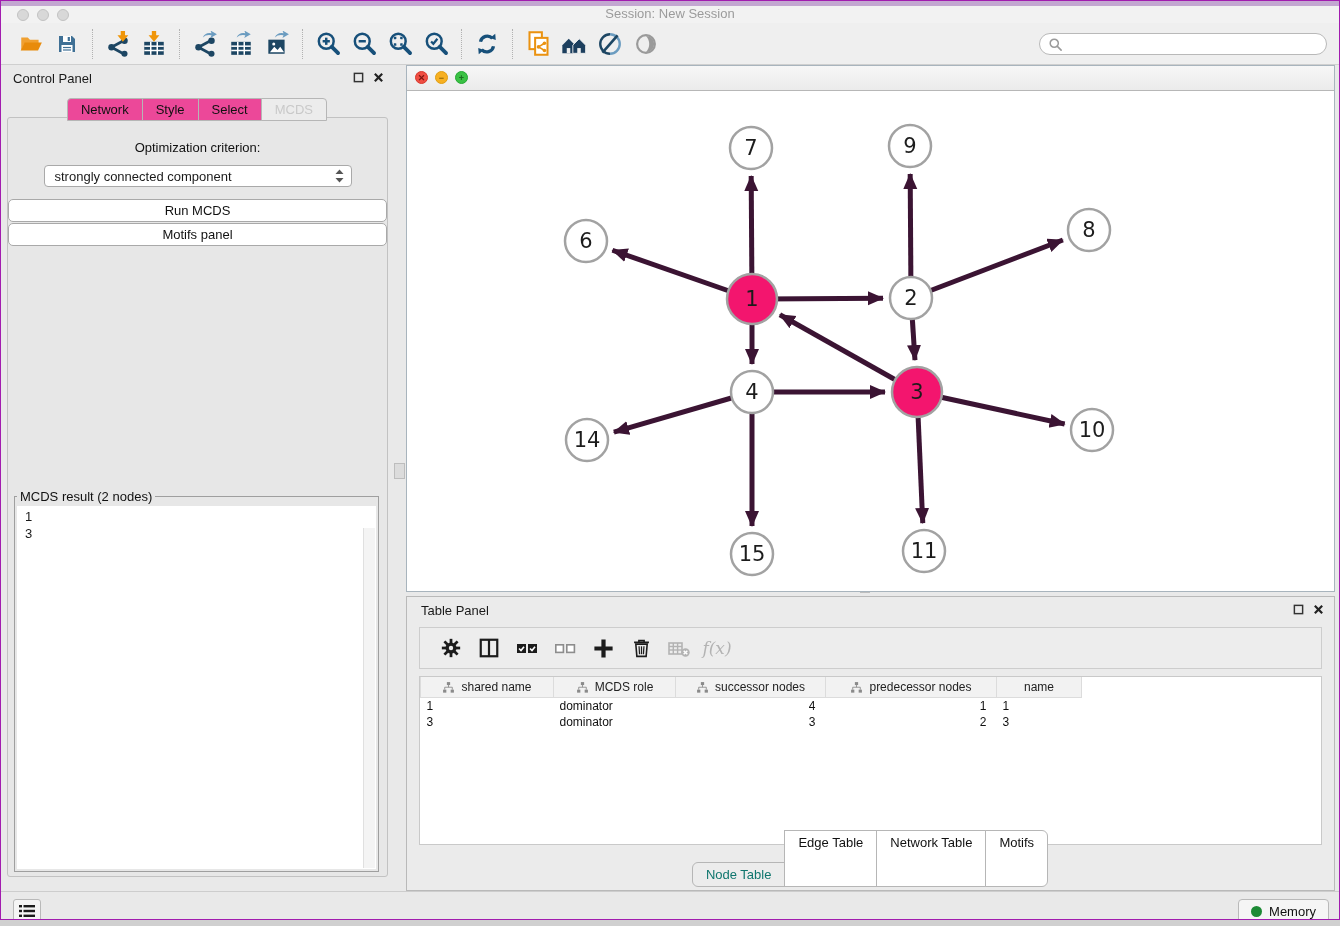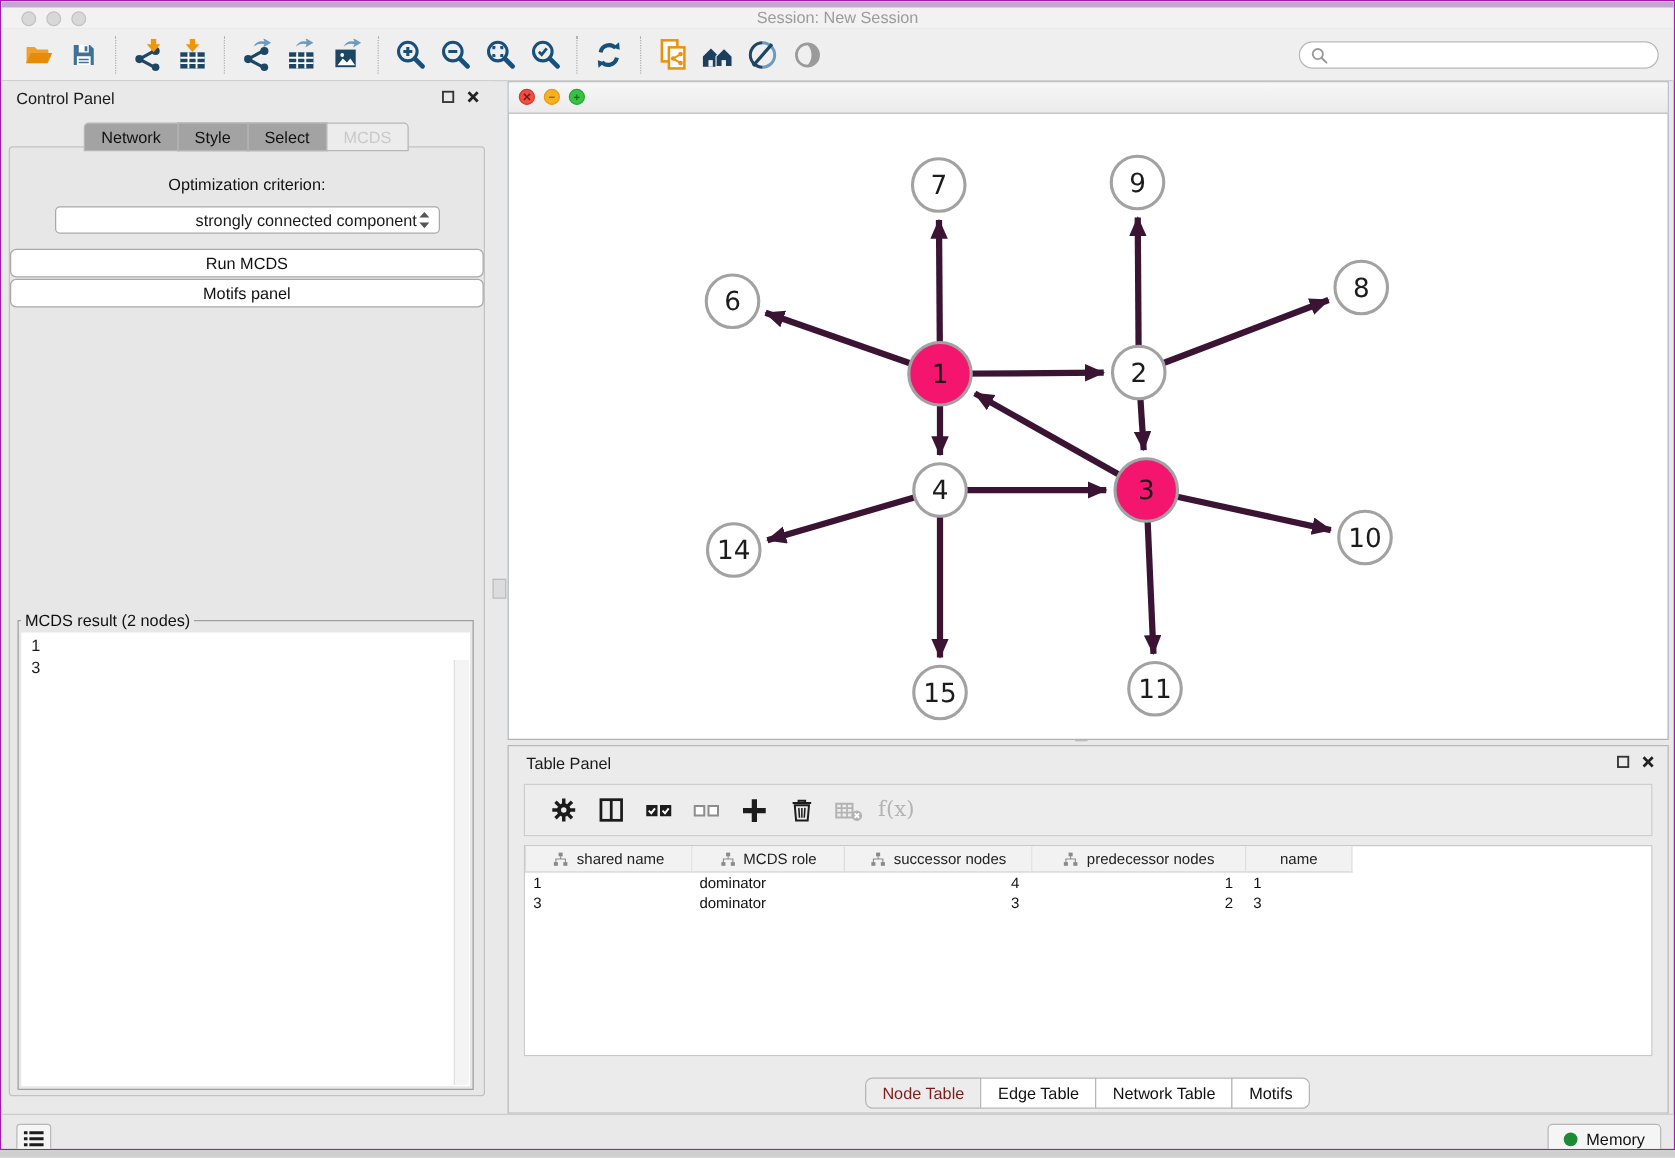--- a/index.html
+++ b/index.html
@@ -19,30 +19,30 @@
   .tbi{width:36px;height:32px;display:flex;align-items:center;justify-content:center;cursor:default;}
   .tb-sep{width:0;height:30px;border-left:1px dotted #b2b2b2;margin:0 7px;}
   .search-box{position:absolute;right:12px;top:10px;width:288px;height:22px;background:#fff;
               border:1px solid #b9b9b9;border-radius:12px;display:flex;align-items:center;padding:0 8px;box-sizing:border-box;}
   .search-box input{border:none;outline:none;flex:1;font-size:12px;background:transparent;font-family:inherit;}
   
   .control-panel{position:absolute;top:64px;left:0;width:393px;height:820px;background:#e9e9e9;}
   .cp-header{position:absolute;top:6px;left:12px;font-size:13px;color:#1a1a1a;}
   .panel-ctrls{position:absolute;top:7px;right:10px;display:flex;gap:9px;align-items:center;}
   .cp-tabs{position:absolute;top:33px;left:0;right:0;display:flex;justify-content:center;z-index:2;}
-  .tab{font-size:13px;padding:3px 13px;background:#a3a3a3;border:1px solid #b6b6b6;margin-left:-1px;color:#111;cursor:pointer;}
+  .tab{font-size:13px;padding:3px 13px;background:#ec4899;border:1px solid #b6b6b6;margin-left:-1px;color:#111;cursor:pointer;}
   .tab:first-child{border-radius:4px 0 0 0;}
   .tab:last-child{border-radius:0 4px 0 0;}
   .tab.active{background:#ececec;color:#c9c9c9;}
   .cp-body{position:absolute;top:52px;left:6px;right:6px;bottom:8px;background:#e7e7e7;
            border:1px solid #c2c2c2;border-radius:3px;}
   .opt-label{margin-top:22px;text-align:center;font-size:13px;color:#111;}
   .criterion-select{margin:10px auto 0;width:308px;height:22px;background:#fff;border:1px solid #a9a9a9;
                     border-radius:4px;display:flex;align-items:center;padding:0 6px 0 10px;font-size:13px;box-sizing:border-box;cursor:default;}
-  .criterion-select .lbl{flex:1;text-align:right;}
+  .criterion-select .lbl{flex:1;}
   .btn-row{display:flex;gap:1px;margin-top:12px;flex-direction:column;}
   .push-btn{font-size:13px;padding:3px 16px;background:#fff;border:1px solid #a9a9a9;border-radius:5px;
             font-family:inherit;color:#111;cursor:pointer;}
   .mcds-fieldset{position:absolute;left:6px;right:8px;top:371px;bottom:4px;border:1px solid #9f9f9f;
                  margin:0;padding:2px;background:#e7e7e7;}
   .mcds-fieldset legend{font-size:13px;padding:0 3px;color:#111;}
   .result-box{position:relative;background:#fff;width:100%;height:100%;box-sizing:border-box;
               font-size:13px;line-height:17px;padding:2px 14px 2px 8px;overflow:hidden;}
   .result-scroll{position:absolute;top:0;right:0;bottom:0;width:11px;background:#f4f4f4;border-left:1px solid #e0e0e0;}
   
@@ -64,34 +64,34 @@
   .nw-title{position:absolute;top:4px;left:0;right:0;text-align:center;font-size:13px;color:#222;}
   .graph-canvas{position:absolute;top:24px;left:0;width:927px;height:501px;}
   .graph-canvas text{font-family:"DejaVu Sans",sans-serif;}
   
   .table-panel{position:absolute;left:405px;top:595px;width:929px;height:295px;background:#ebebeb;
                border:1px solid #b9b9b9;box-sizing:border-box;}
   .tp-header{position:absolute;top:6px;left:14px;font-size:13px;color:#1a1a1a;}
   .tp-toolbar{position:absolute;left:12px;right:12px;top:30px;height:42px;background:#ededed;
               border:1px solid #cdcdcd;display:flex;align-items:center;padding-left:14px;gap:4px;box-sizing:border-box;}
   .tpi{width:34px;height:30px;display:flex;align-items:center;justify-content:center;}
-  .fx{font-family:"DejaVu Serif",serif;font-size:17px;color:#b3b3b3;}
+  .fx{font-family:"DejaVu Serif",serif;font-style:italic;font-size:17px;color:#b3b3b3;}
   .tp-table-wrap{position:absolute;left:12px;right:12px;top:79px;bottom:45px;background:#fff;
                  border:1px solid #c9c9c9;overflow:hidden;}
   table.node-table{border-collapse:collapse;font-size:12px;table-layout:fixed;}
   table.node-table th{height:20px;background:#f2f2f2;border:1px solid #dcdcdc;border-top:none;
                       font-weight:normal;color:#222;padding:0 4px;white-space:nowrap;overflow:hidden;}
   table.node-table th .th-inner{display:flex;align-items:center;justify-content:center;gap:6px;}
   table.node-table td{height:16px;padding:0 6px;color:#111;white-space:nowrap;}
   table.node-table td:nth-child(3),table.node-table td:nth-child(4){text-align:right;padding-right:10px;}
   .bt-tabs{position:absolute;bottom:3px;left:0;right:0;display:flex;justify-content:center;}
   .bt-tab{font-size:13px;padding:4px 13px;background:#fff;border:1px solid #b6b6b6;margin-left:-1px;color:#111;cursor:pointer;}
   .bt-tab:first-child{border-radius:6px 0 0 6px;}
   .bt-tab:last-child{border-radius:0 6px 6px 0;}
-  .bt-tab.active{background:#ececec;color:#7f1d1d;}
+  .bt-tab.active{background:#ececec;color:#0f766e;margin-top:32px;}
   
   .status-bar{position:absolute;left:0;right:0;top:890px;bottom:0;background:#e9e9e9;border-top:1px solid #cdcdcd;}
   .list-btn{position:absolute;left:12px;top:7px;width:26px;height:22px;background:#f5f5f5;border:1px solid #b9b9b9;
             border-radius:3px;display:flex;align-items:center;justify-content:center;cursor:pointer;}
   .memory-btn{position:absolute;right:10px;top:7px;height:24px;background:#f5f5f5;border:1px solid #b9b9b9;
               border-radius:4px;display:flex;align-items:center;gap:7px;padding:0 12px;font-size:13px;color:#111;cursor:pointer;box-sizing:border-box;}
   .mem-dot{width:11px;height:11px;border-radius:50%;background:#1d8a35;}
   svg{display:block;}
 </style>
 </head>

